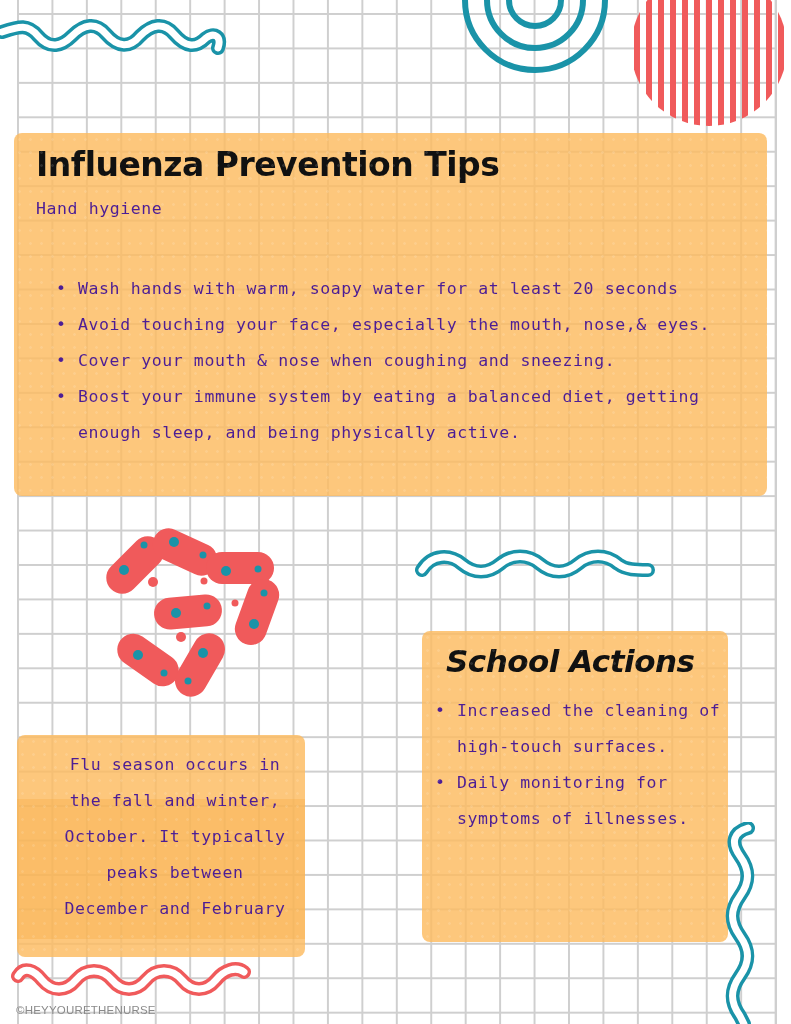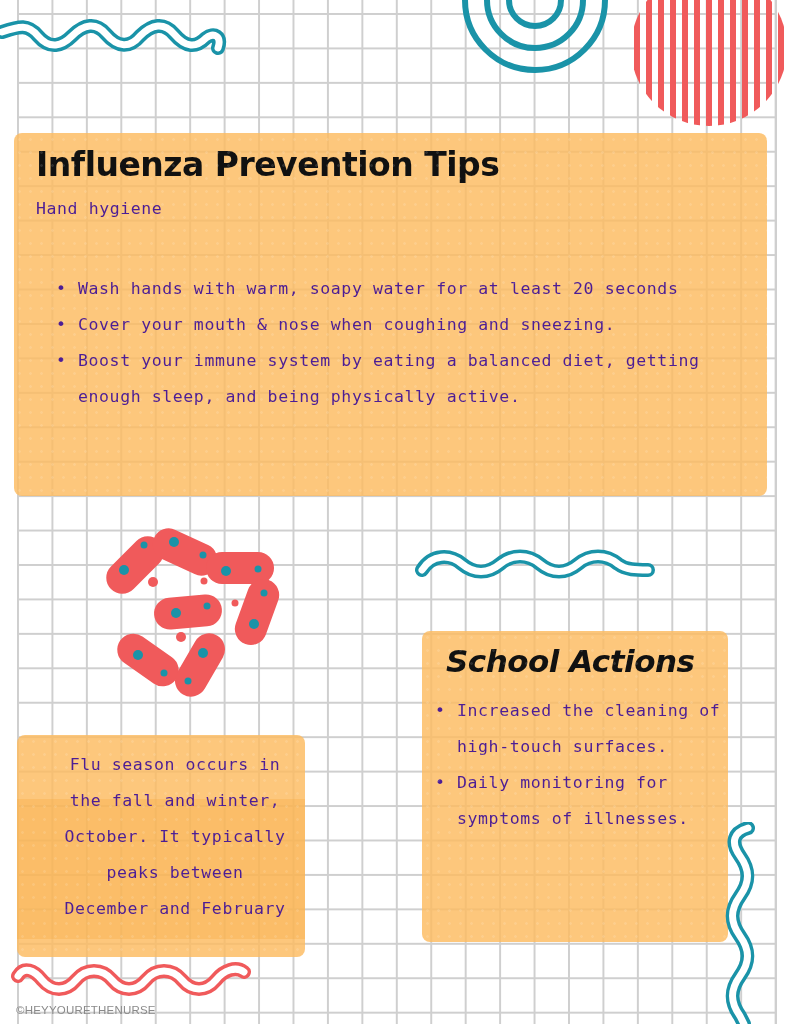--- a/index.html
+++ b/index.html
@@ -104,20 +104,21 @@
     </pattern>
   </defs>
   <rect x="0" y="0" width="157" height="130" fill="url(#stripes)" clip-path="url(#stripeclip)"></rect>
 </svg>
 
 <div id="flu-card" class="card">
   <h1 id="flu-title" class="title">Influenza Prevention Tips</h1>
   <div id="flu-sub" class="hand">Hand hygiene</div>
   <ul id="flu-list" class="bullets hand">
     <li>Wash hands with warm, soapy water for at least 20 seconds</li>
+    <li>Avoid touching your face, especially the mouth, nose,&amp; eyes.</li>
     <li>Cover your mouth &amp; nose when coughing and sneezing.</li>
     <li>Boost your immune system by eating a balanced diet, getting enough sleep, and being physically active.</li>
   </ul>
 </div>
 
 <svg class="deco" style="left:100px;top:520px" width="190" height="180" viewBox="0 0 190 180">
   <g fill="#F05A5B">
     <rect x="-34" y="-16" width="68" height="32" rx="16" transform="translate(35 45) rotate(-45)"></rect>
     <rect x="-34" y="-16" width="68" height="32" rx="16" transform="translate(85 32) rotate(25)"></rect>
     <rect x="-34" y="-16" width="68" height="32" rx="16" transform="translate(140 48) rotate(0)"></rect>

